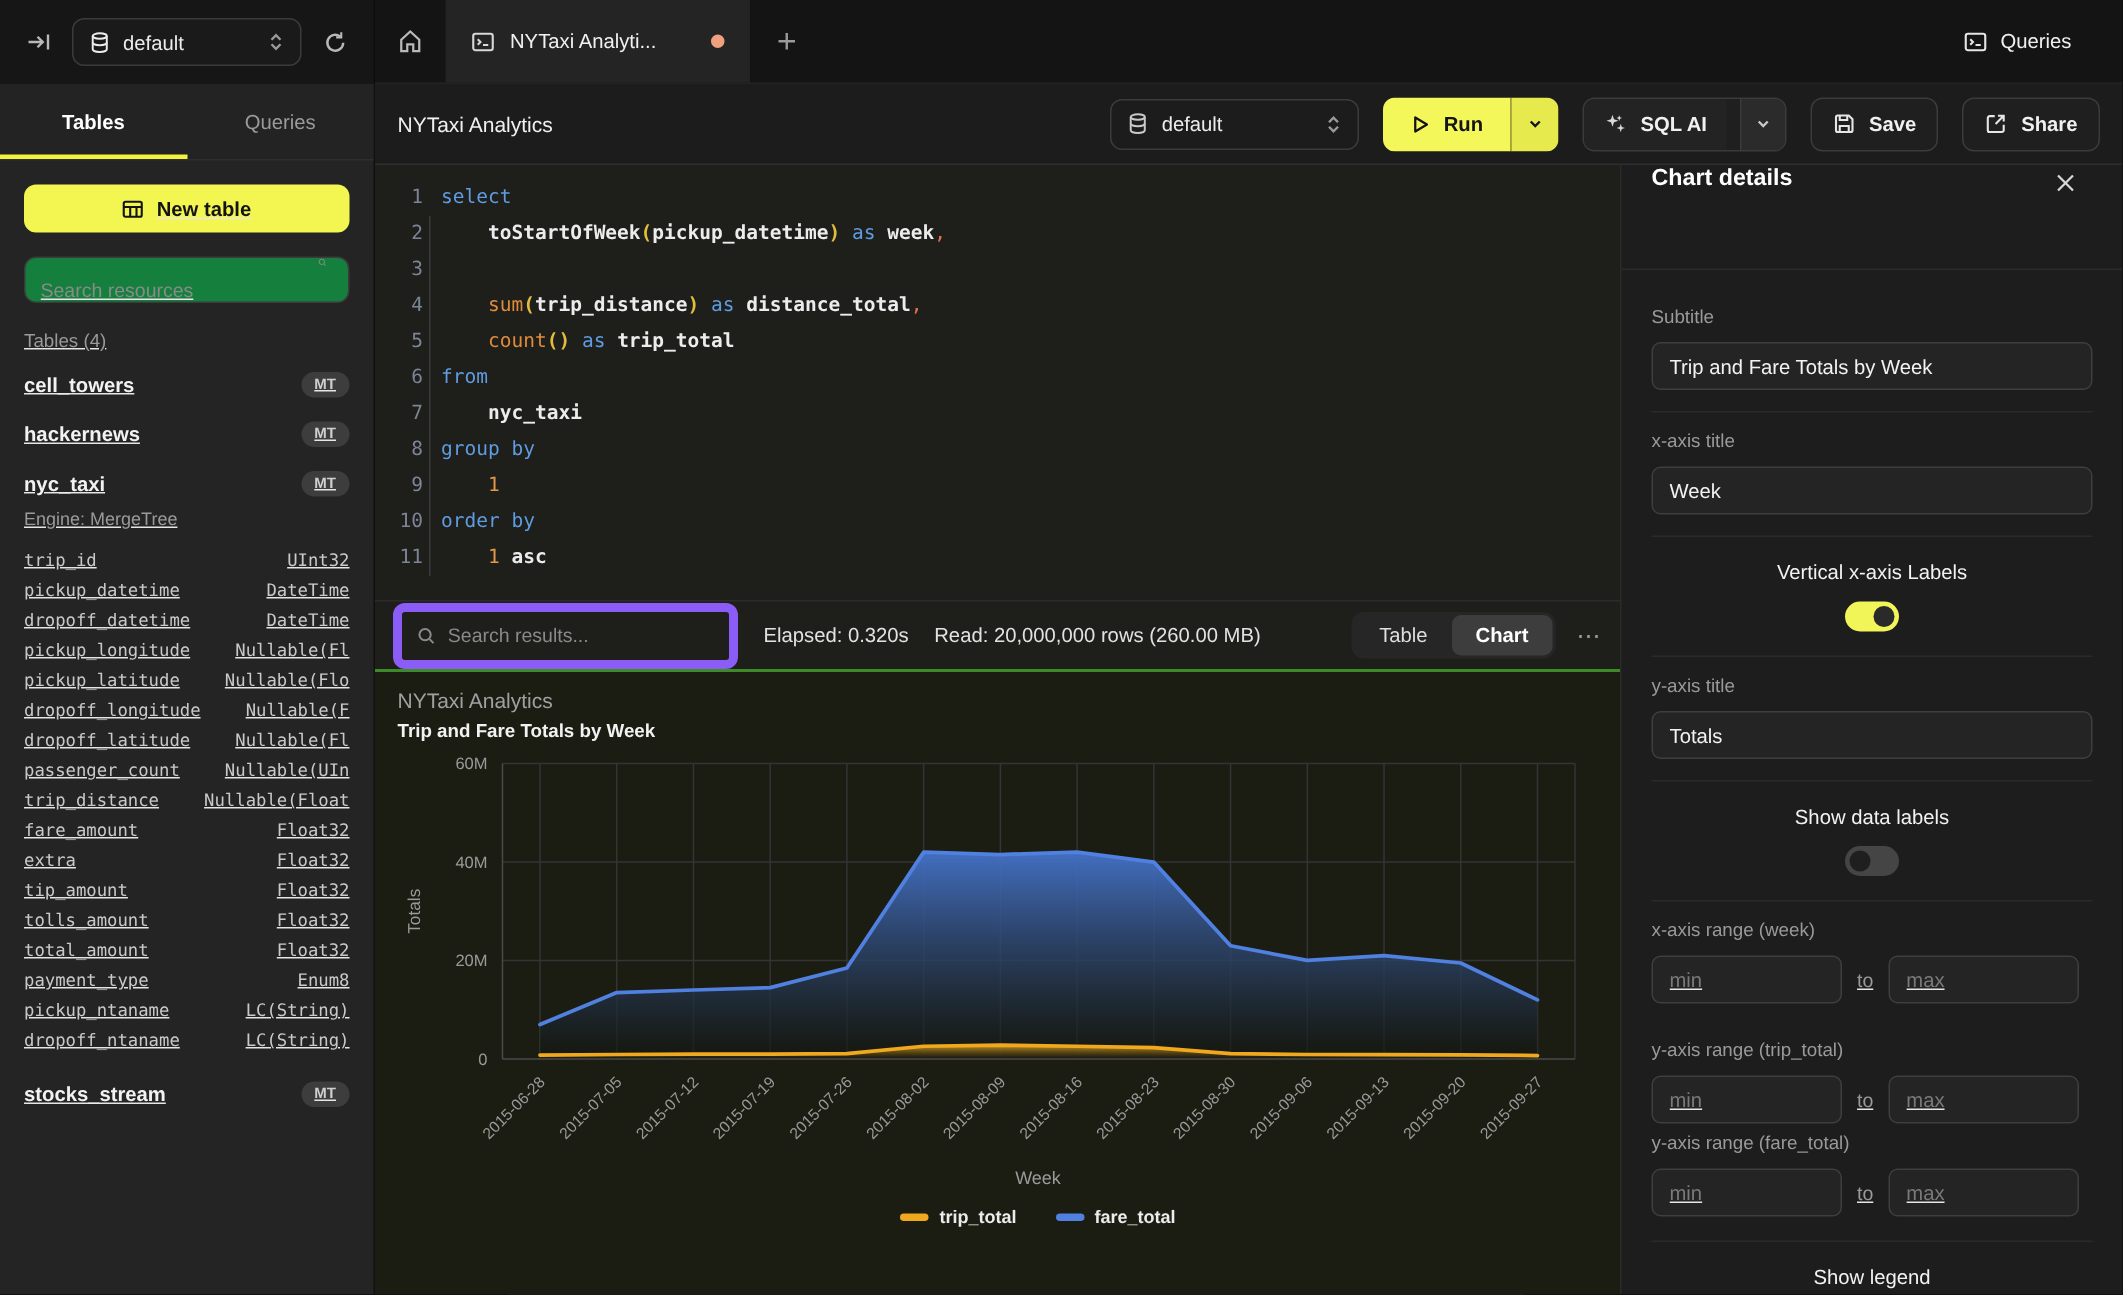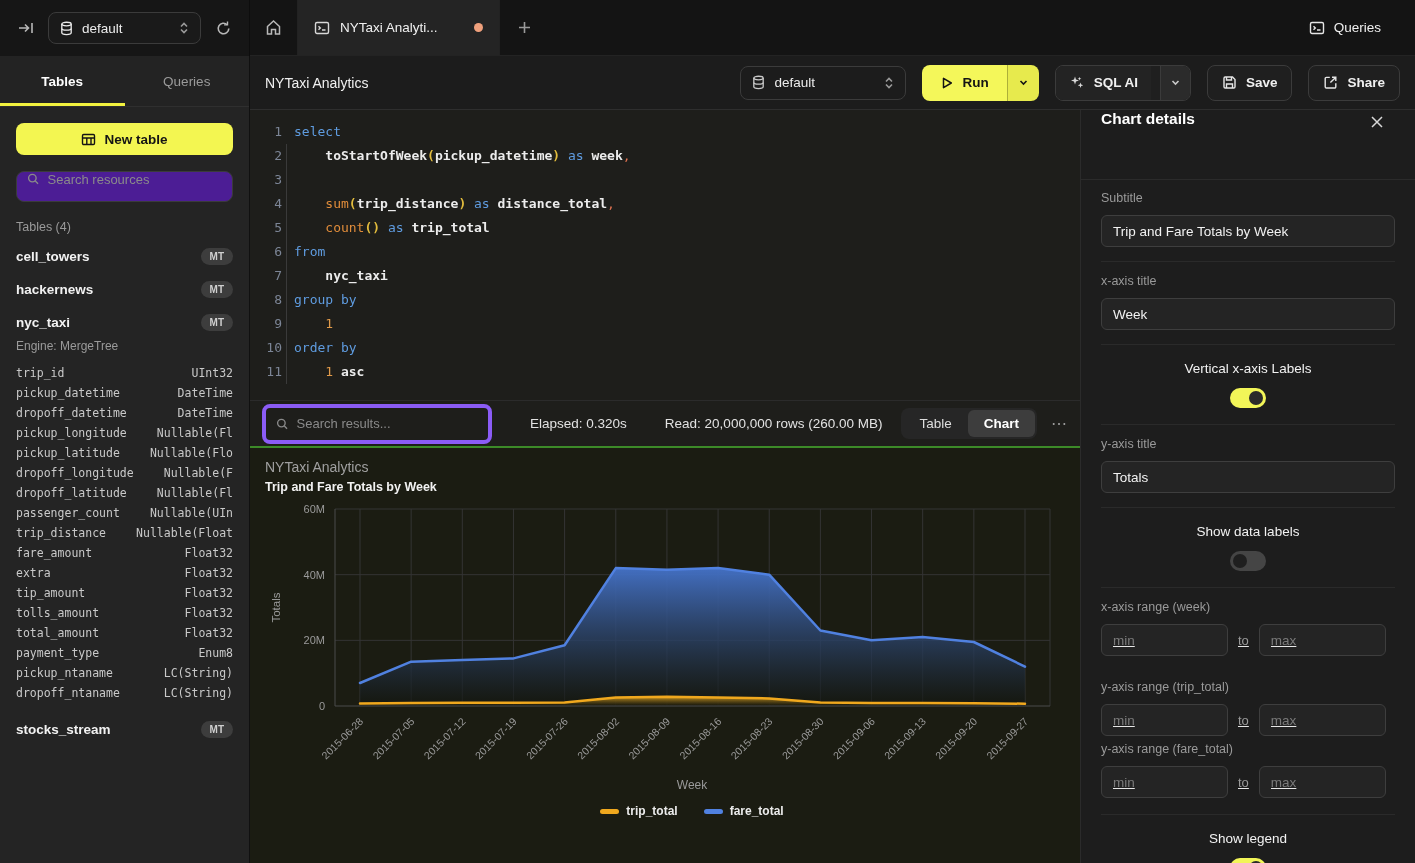--- a/index.html
+++ b/index.html
@@ -22,23 +22,23 @@
   .tab-dot { width:9px; height:9px; border-radius:50%; }
   .newtab-btn { width:48px; display:flex; align-items:center; justify-content:center; background:none; border:none; color:#9a9a9a; font-size:20px; cursor:pointer; }
   .queries-top { margin-left:auto; display:flex; align-items:center; gap:9px; padding:0 34px 0 10px; background:none; border:none; color:#f0f0f0; font-size:13.5px; cursor:pointer; }
 
   
   .left-col { position:absolute; left:0; top:56px; width:250px; height:807px; background:#242424; border-right:1px solid #101010; }
   .side-tabs { height:51px; display:flex; border-bottom:1px solid #2f2f2f; background:#232323; }
   .side-tab { width:125px; display:flex; align-items:center; justify-content:center; font-size:13.5px; color:#9a9a9a; cursor:pointer; position:relative; }
   .side-tab.active { color:#ffffff; font-weight:700; }
   .side-tab.active::after { content:""; position:absolute; left:0; right:0; bottom:0; height:3px; background:#f2f23f; }
-  .side-body { padding:16px 16px 0; }
+  .side-body { padding:16px 16px 0;text-decoration:underline; }
   .new-table-btn { width:217px; height:32px; background:#f3f651; color:#141414; font-weight:700; font-size:13.5px; border:none; border-radius:8px; display:flex; align-items:center; justify-content:center; gap:8px; cursor:pointer; }
-  .search-box { margin-top:16px; width:217px; height:31px; border:1px solid #3b3b3b; border-radius:8px; display:flex; align-items:flex-start; gap:8px; padding:0 10px; color:#8a8a8a; background:#4c1d95; }
+  .search-box { margin-top:16px; width:217px; height:31px; border:1px solid #3b3b3b; border-radius:8px; display:flex; align-items:flex-end; gap:8px; padding:0 10px; color:#8a8a8a; background:#15803d;flex-direction:column; }
   .search-box input { background:none; border:none; outline:none; color:#d8d8d8; font-size:13px; width:100%; font-family:"Liberation Sans",sans-serif; }
   .search-box input::placeholder { color:#8a8a8a; }
   .section-label { margin-top:18px; font-size:12.5px; color:#9a9a9a; }
   .tables-list { margin:6px -16px 0; }
   .table-row { display:flex; align-items:center; justify-content:space-between; padding:8px 16px; cursor:pointer; }
   .tname { font-size:13.5px; font-weight:700; color:#f2f2f2; }
   .badge { background:#3d3d3d; color:#cfcfcf; font-size:10px; font-weight:700; padding:3px 9px; border-radius:10px; }
   .engine { padding:0 16px 10px; font-size:12px; color:#9a9a9a; }
   .col-row { display:flex; justify-content:space-between; padding:3px 16px; font-family:"DejaVu Sans Mono",monospace; font-size:11.5px; color:#c9c9c9; }
   .col-row .ctype { color:#c9c9c9; }
@@ -66,24 +66,24 @@
   .indent-guide { position:absolute; left:36px; top:34px; width:1px; height:240px; background:#3a3a3a; }
   .tk-kw { color:#5f9ce0; }
   .tk-fn { color:#e08c3a; }
   .tk-id { color:#ececec; font-weight:700; }
   .tk-pa { color:#e2bc3d; font-weight:700; }
   .tk-nu { color:#e09a4a; }
   .tk-cm { color:#dd7150; }
 
   
   .results-bar { position:absolute; left:250px; top:400px; width:830px; height:48px; background:#1e1e1b; border-top:1px solid #2b2b2b; border-bottom:2px solid #3c8a28; display:flex; align-items:center; padding:0 12px; }
-  .rs-search { width:230px; height:31px; border:4px solid #8b5cf6; border-radius:8px; display:flex; align-items:center; gap:8px; padding:16px 10px; color:#8a8a8a; background:#1e1e1b; }
+  .rs-search { width:230px; height:31px; border:6px solid #8b5cf6; border-radius:8px; display:flex; align-items:center; gap:8px; padding:16px 10px; color:#8a8a8a; background:#1e1e1b; }
   .rs-search input { background:none; border:none; outline:none; color:#d8d8d8; font-size:13px; width:100%; font-family:"Liberation Sans",sans-serif; }
   .rs-search input::placeholder { color:#8a8a8a; }
-  .stat { font-size:13.5px; color:#e2e2e2; margin-left:38px; white-space:nowrap; }
+  .stat { font-size:13.5px; color:#e2e2e2; margin-left:17px; white-space:nowrap; }
   .segmented { margin-left:auto; display:flex; background:#262626; border-radius:8px; padding:2px; }
   .seg { border:none; background:none; color:#dedede; font-size:13.5px; padding:6px 16px; border-radius:6px; cursor:pointer; }
   .seg.active { background:#3d3d3d; color:#ffffff; font-weight:600; }
   .dots-btn { margin-left:14px; background:none; border:none; color:#9a9a9a; font-size:16px; letter-spacing:1px; cursor:pointer; }
 
   
   .chart-area { position:absolute; left:250px; top:448px; width:830px; height:415px; background:#1b1c12; }
   .chart-title { position:absolute; left:15px; top:11px; font-size:14px; color:#a0a0a0; }
   .chart-subtitle { position:absolute; left:15px; top:32px; font-size:12.5px; font-weight:700; color:#f2f2f2; }
   #chart-svg { position:absolute; left:0; top:0; }
@@ -113,21 +113,21 @@
   .toggle-row { display:flex; align-items:center; gap:12px;flex-direction:column; }
   .toggle-row .t-label { font-size:13.5px; color:#f2f2f2; font-weight:500; }
   .toggle { width:36px; height:20px; border-radius:10px; background:#454545; position:relative; cursor:pointer; flex:none; }
   .toggle .knob { position:absolute; top:3px; left:3px; width:14px; height:14px; border-radius:50%; background:#1f1f1f; }
   .toggle.on { background:#f2f558; }
   .toggle.on .knob { left:19px; background:#2a2a2a; }
   .range-row { display:flex; align-items:center; gap:10px;text-decoration:underline; }
   .range-row .pf-input { width:127px; }
   .range-row .to { font-size:13px; color:#9a9a9a; }
 
-  .mt20{margin-top:11px}.mt16{margin-top:16px}.mt14{margin-top:14px}.mt12{margin-top:12px}.mt10{margin-top:10px}.mt24{margin-top:24px}.mt6{margin-top:6px}
+  .mt20{margin-top:24px}.mt16{margin-top:16px}.mt14{margin-top:14px}.mt12{margin-top:12px}.mt10{margin-top:10px}.mt24{margin-top:24px}.mt6{margin-top:6px}
   svg.ic { display:block; }
 </style>
 </head>
 <body>
 
 <div class="app">
 
   <header class="left-top">
     <button class="icon-btn" title="">
       <svg class="ic" width="16" height="16" viewBox="0 0 16 16" fill="none" stroke="currentColor" stroke-width="1.6">

